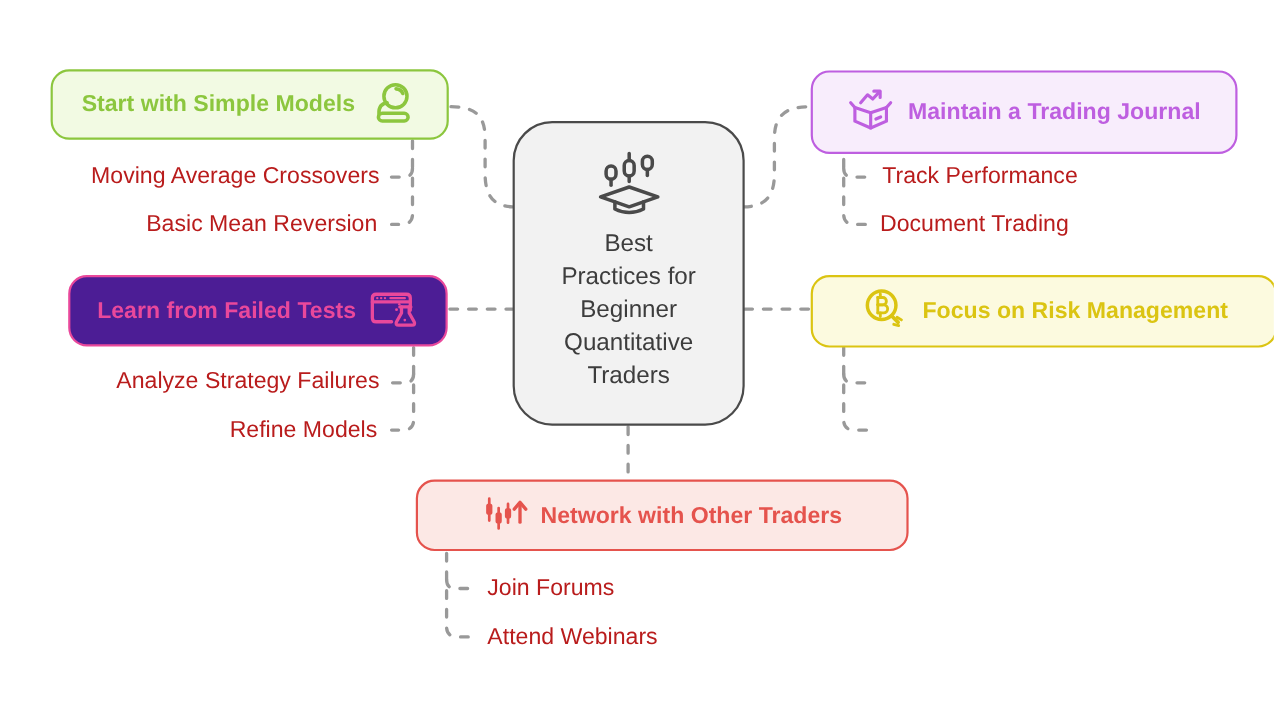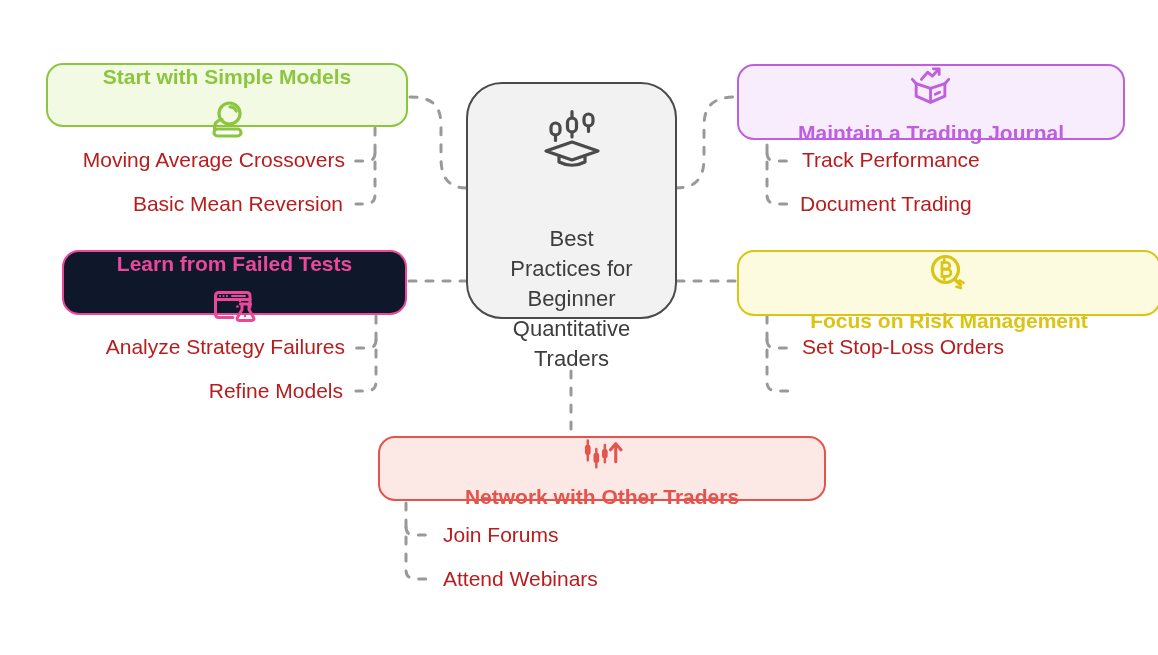--- a/index.html
+++ b/index.html
@@ -1,33 +1,33 @@
 <!DOCTYPE html>
 <html><head>
 <meta charset="utf-8">
 <style>
   * { margin:0; padding:0; box-sizing:border-box; }
   html,body { width:1158px; height:655px; }
   body { position:relative; background:#ffffff; font-family:"Liberation Sans", sans-serif; overflow:hidden; }
   #canvas { position:absolute; inset:0; }
   #connectors { position:absolute; left:0; top:0; pointer-events:none; }
 
-  .branch-box { position:absolute; display:flex; align-items:center; justify-content:space-between; gap:11px;
-    border:2.5px solid; border-radius:17px; font-size:21px; font-weight:600; white-space:nowrap;flex-direction:column; }
+  .branch-box { position:absolute; display:flex; align-items:center; justify-content:center; gap:11px;
+    border:2.5px solid; border-radius:17px; font-size:21px; font-weight:600; white-space:nowrap; }
   .branch-icon { display:flex; align-items:center; }
 
   .green-box  { left:46px;  top:63px;  width:362px; height:64px; border-color:#8cc63e; color:#8cc63e; background:#f2fae3; }
-  .pink-box   { left:62px;  top:250px; width:345px; height:65px; border-color:#e9489b; color:#e9489b; background:#0f172a; }
+  .pink-box   { left:62px;  top:250px; width:345px; height:65px; border-color:#e9489b; color:#e9489b; background:#4c1d95; }
   .purple-box { left:737px; top:64px;  width:388px; height:76px; border-color:#be5fe0; color:#be5fe0; background:#f8edfc; }
   .yellow-box { left:737px; top:250px; width:424px; height:66px; border-color:#dbc412; color:#dbc412; background:#fcfadf; }
   .red-box    { left:378px; top:436px; width:448px; height:65px; border-color:#e5534d; color:#e5534d; background:#fce8e5; }
 
-  .center-node { position:absolute; left:466px; top:82px; width:211px; height:237px;
+  .center-node { position:absolute; left:466px; top:110px; width:211px; height:277px;
     border:2.5px solid #4a4a4a; border-radius:36px; background:#f2f2f2;
-    display:flex; flex-direction:column; align-items:center; padding-top:24px;gap:46px; }
+    display:flex; flex-direction:column; align-items:center; padding-top:24px; }
   .center-title { margin-top:8px; font-size:22px; line-height:30px; color:#3d3d3d; text-align:center; white-space:pre-line; }
 
   .sub-item { position:absolute; font-size:21px; line-height:24px; color:#b91c1c; white-space:nowrap; }
   .ra { text-align:right; }
 </style>
 </head>
 <body>
 
 <div id="canvas">
 
@@ -156,18 +156,17 @@
     <span>Network with Other Traders</span>
   </div>
 
   <div class="sub-item ra" style="right:813px; top:148px;">Moving Average Crossovers</div>
   <div class="sub-item ra" style="right:815px; top:192px;">Basic Mean Reversion</div>
   <div class="sub-item ra" style="right:813px; top:335px;">Analyze Strategy Failures</div>
   <div class="sub-item ra" style="right:815px; top:379px;">Refine Models</div>
 
   <div class="sub-item" style="left:802px; top:148px;">Track Performance</div>
   <div class="sub-item" style="left:800px; top:192px;">Document Trading</div>
-  <div class="sub-item" style="left:802px; top:335px;">Set Stop-Loss Orders</div>
 
   <div class="sub-item" style="left:443px; top:523px;">Join Forums</div>
   <div class="sub-item" style="left:443px; top:567px;">Attend Webinars</div>
 
 </div>
 
 </body></html>

